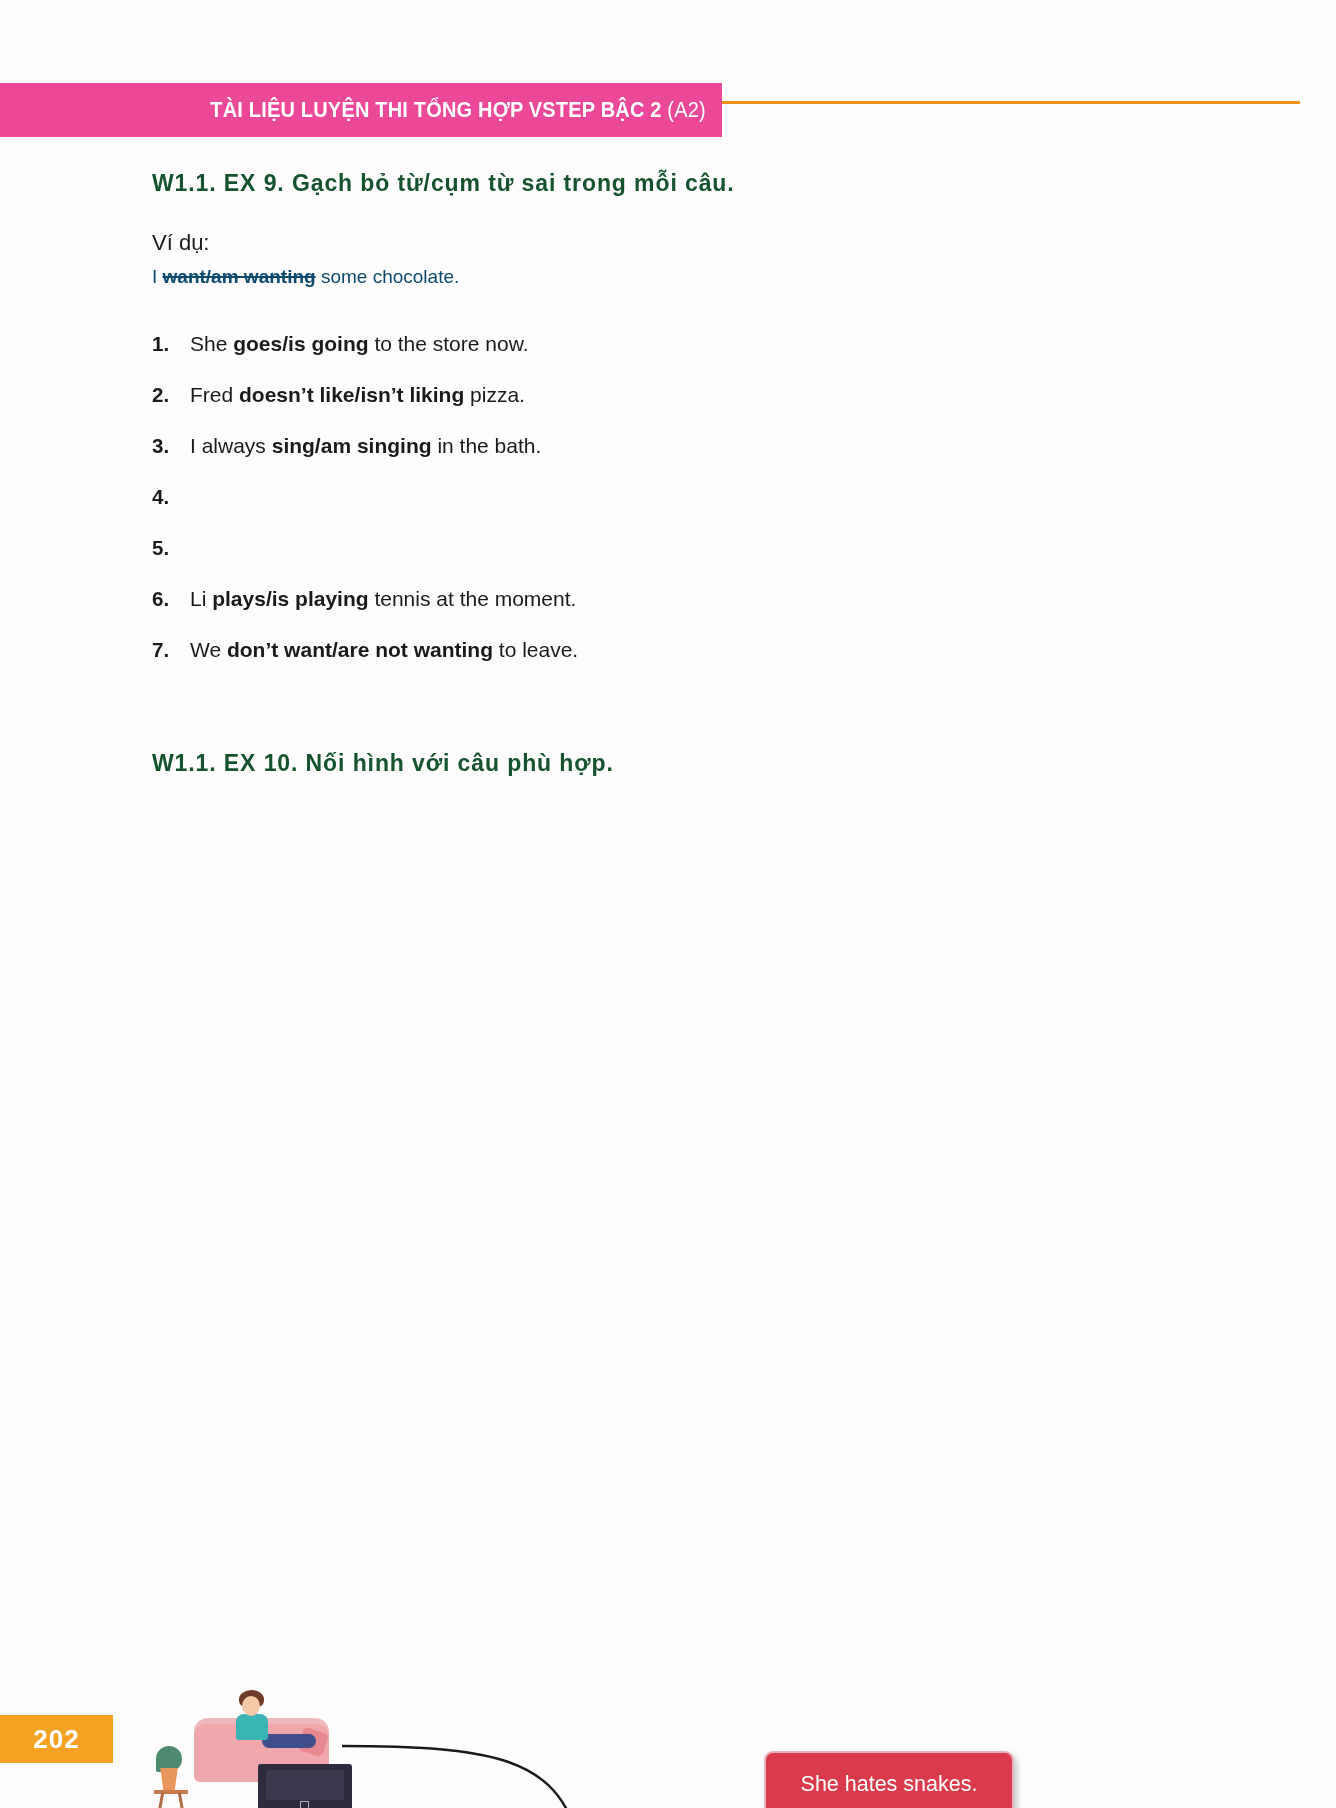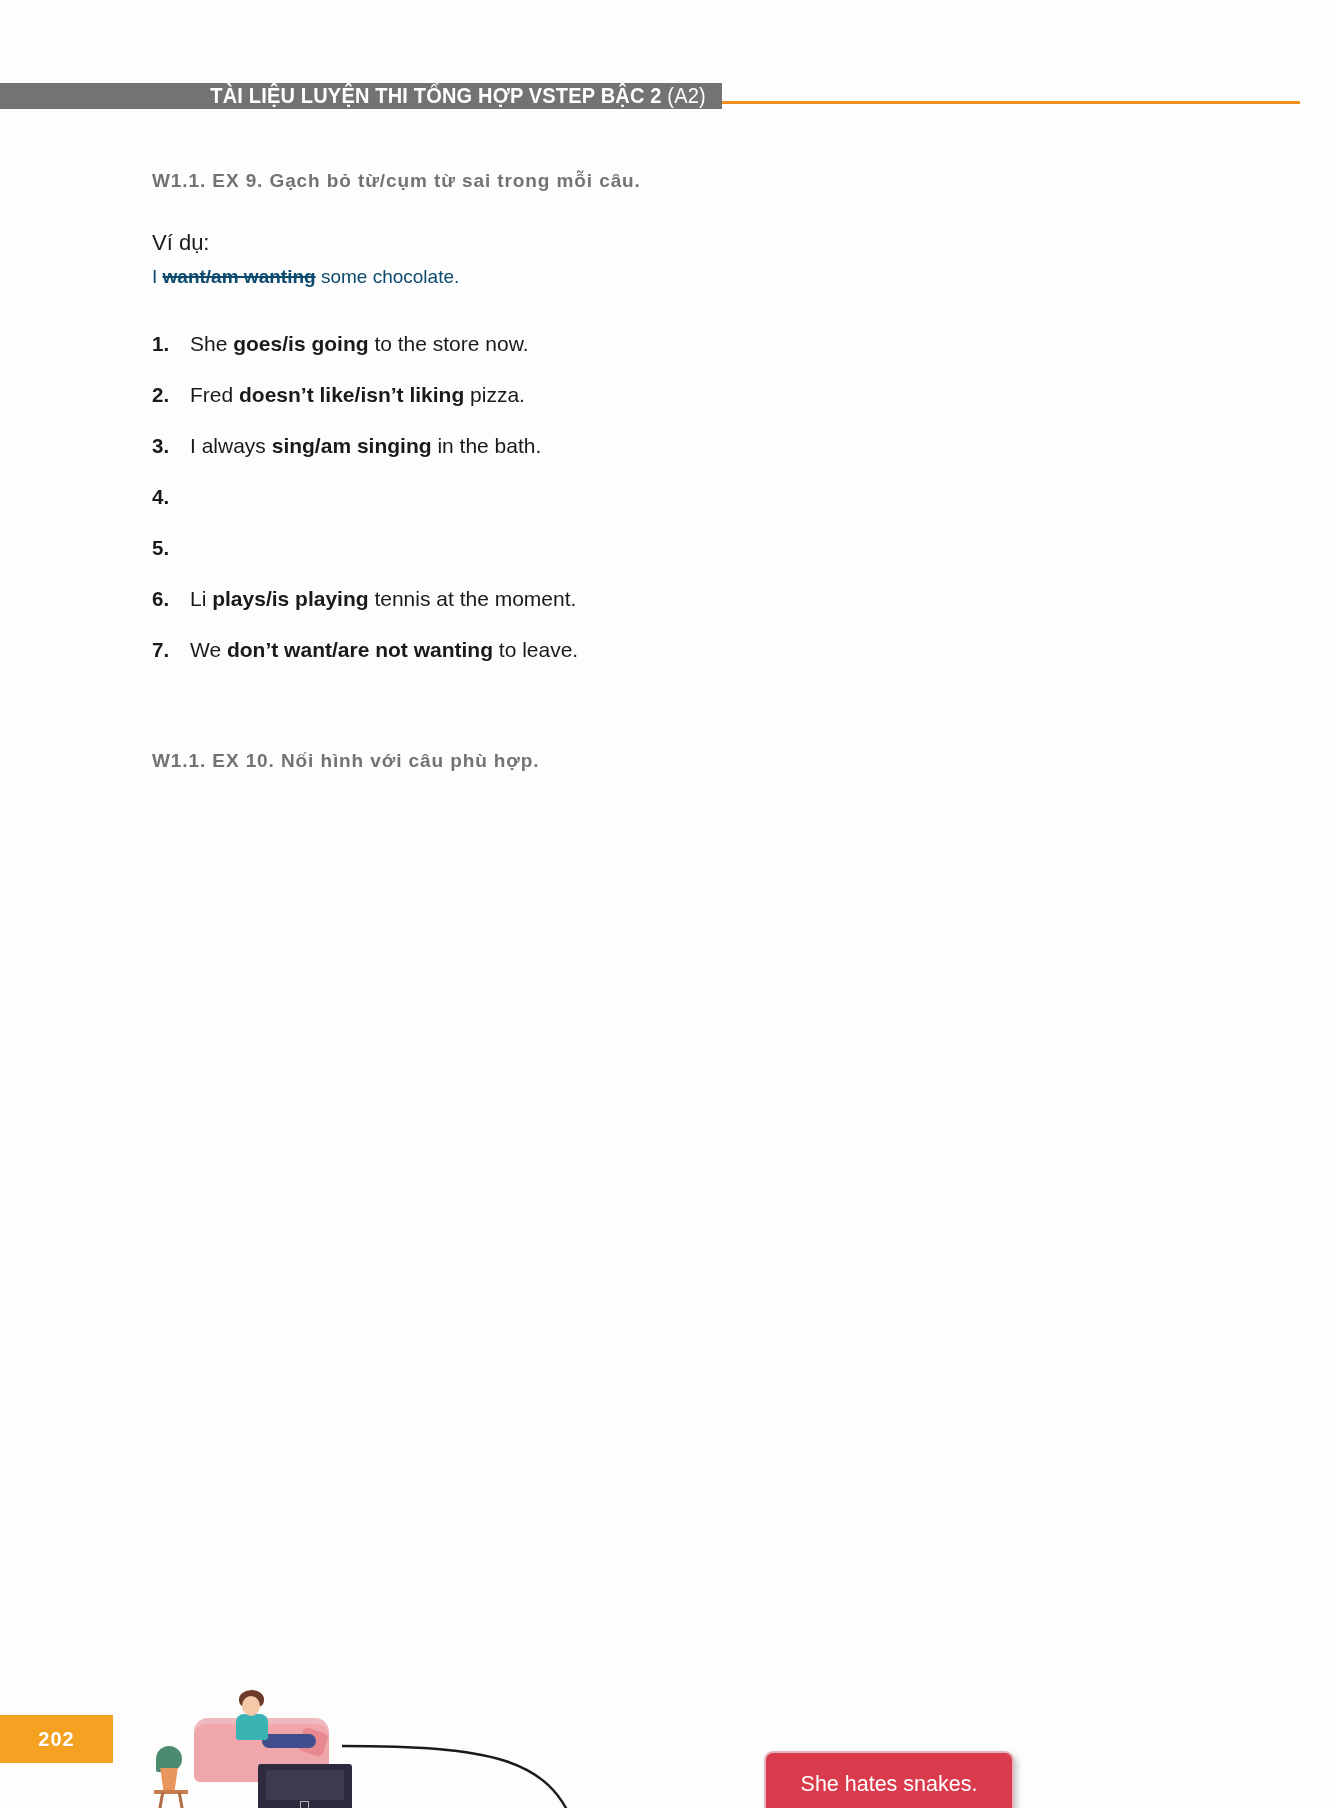--- a/index.html
+++ b/index.html
@@ -23,22 +23,22 @@
     top: 83px;
     left: 0;
     width: 1336px;
     height: 38px;
   }
   .header-bar {
     position: absolute;
     left: 0;
     top: 0;
     width: 722px;
-    height: 26px;
-    background: #737373;
+    height: 54px;
+    background: #ec4899;
     display: flex;
     align-items: center;
     justify-content: flex-end;
     padding-right: 16px;
   }
   .header-title {
     color: #ffffff;
     font-size: 21.5px;
     font-weight: bold;
     letter-spacing: 0.2px;
@@ -55,22 +55,22 @@
     height: 2.5px;
     background: #F2911B;
   }
 
   
   .content { position: absolute; left: 0; top: 0; width: 1336px; }
 
   .ex-title {
     position: absolute;
     left: 152px;
-    color: #737373;
-    font-size: 19px;
+    color: #14532d;
+    font-size: 23px;
     font-weight: bold;
     letter-spacing: 0.9px;
     white-space: nowrap;
   }
   #ex9-title { top: 170px; }
   #ex10-title { top: 750px; }
 
   .vidu-label {
     position: absolute;
     left: 152px;
@@ -181,21 +181,21 @@
     top: 1715px;
     width: 113px;
     height: 48px;
     background: #F5A122;
     display: flex;
     align-items: center;
     justify-content: center;
   }
   .page-num-text {
     color: #ffffff;
-    font-size: 20px;
+    font-size: 26px;
     font-weight: bold;
     letter-spacing: 1px;
   }
 </style>
 </head>
 <body>
 
 <div class="page">
 
   <div class="header-wrap">

